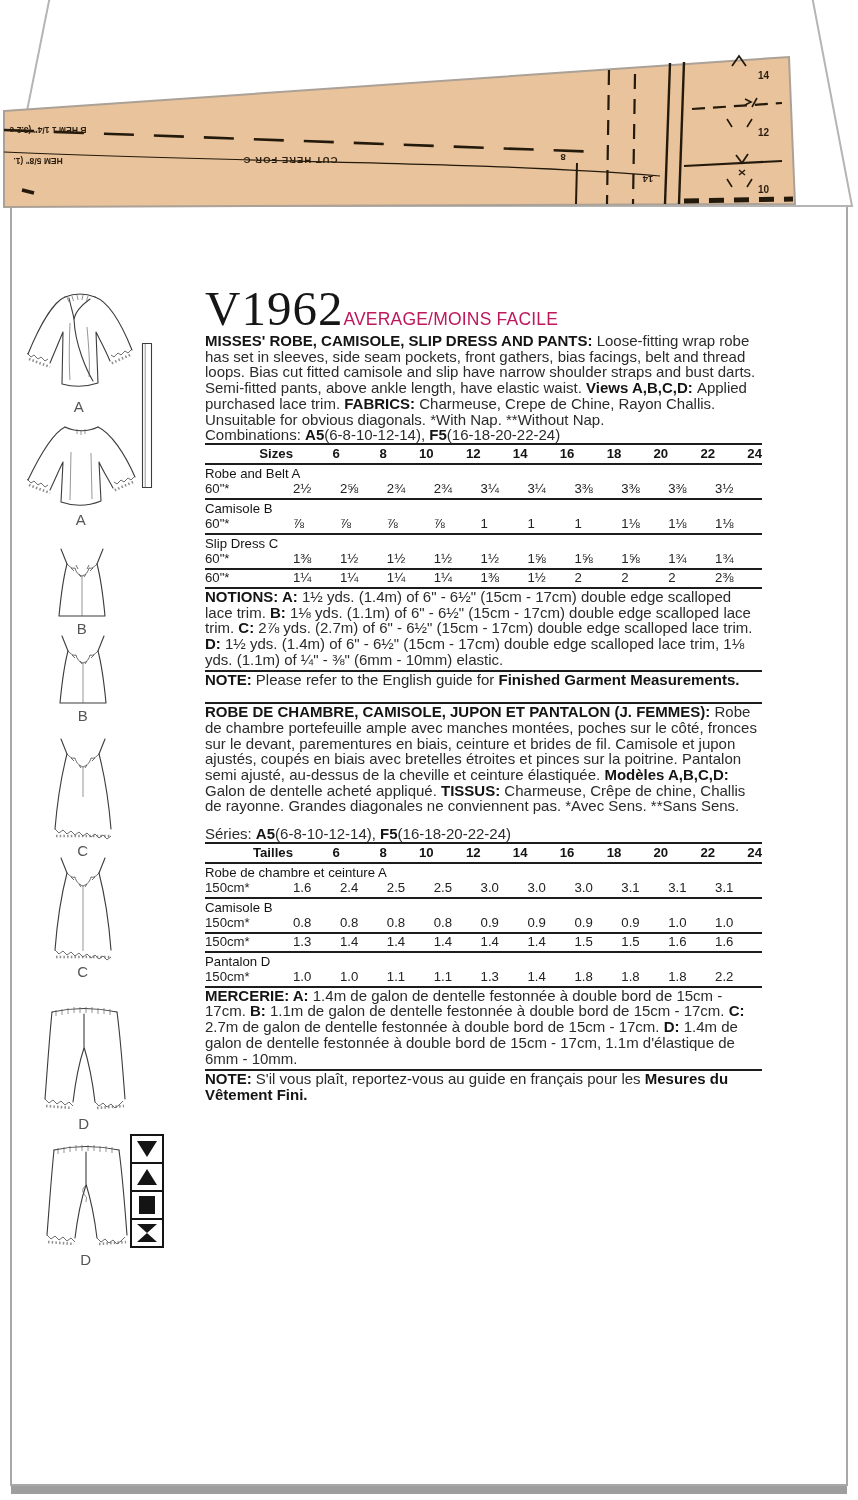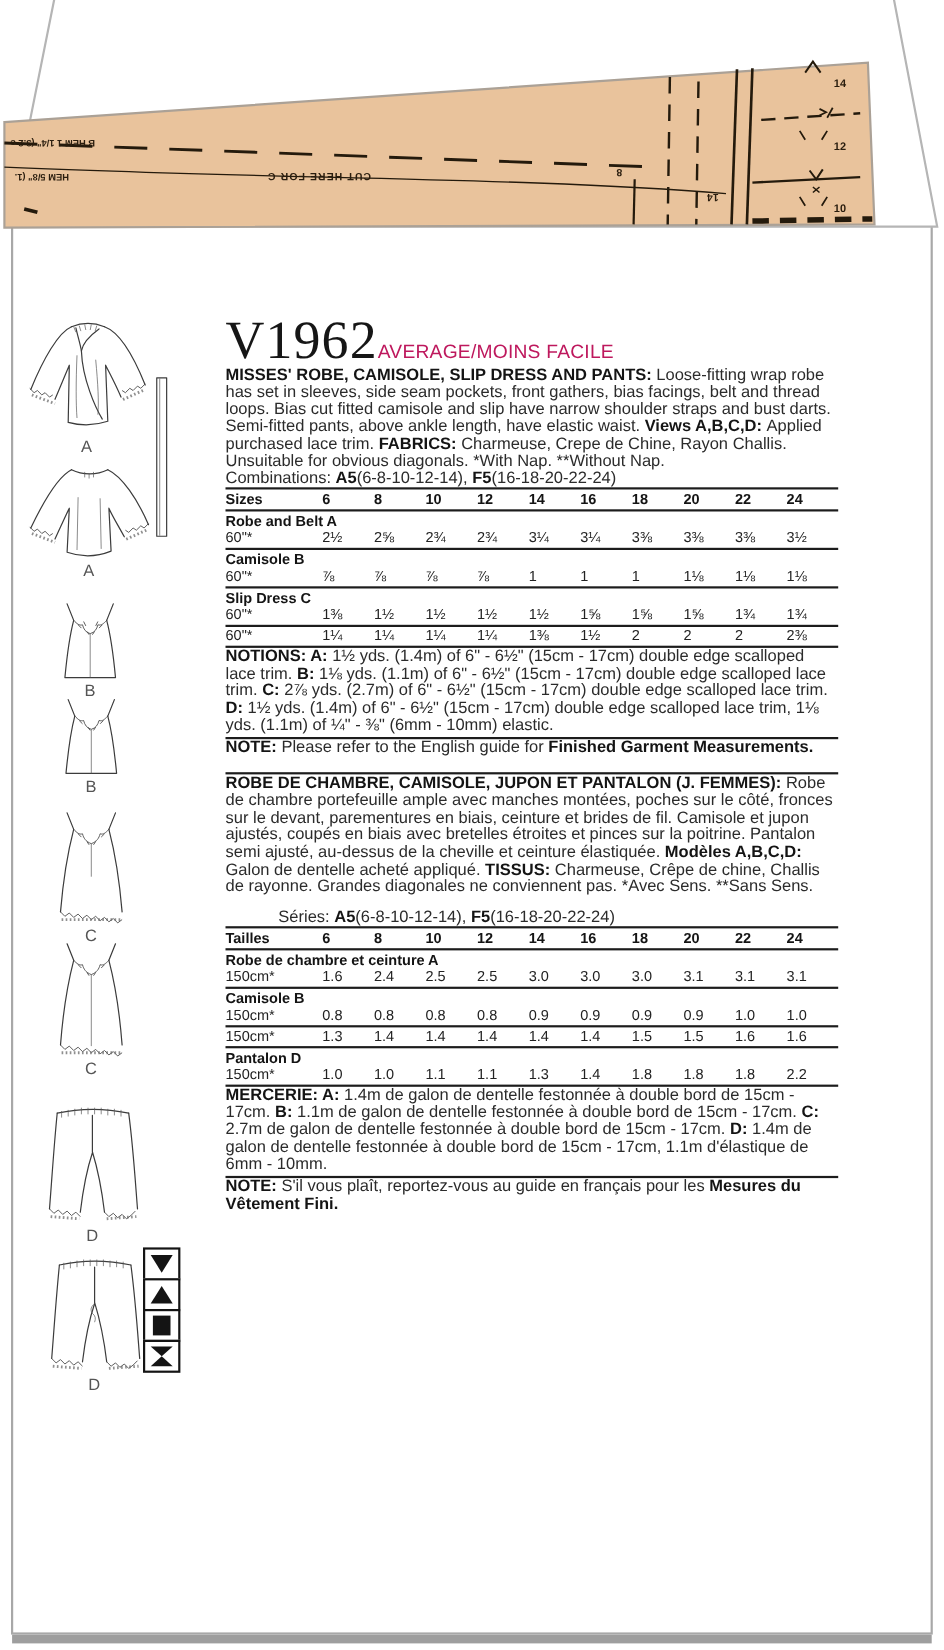--- a/index.html
+++ b/index.html
@@ -28,22 +28,22 @@
   .titlerow{display:flex;justify-content:flex-start;align-items:baseline;}
   .pnum{font-family:"Liberation Serif",serif;font-size:49px;font-weight:400;color:#161616;
         letter-spacing:1px;line-height:1;}
   .difficulty{font-size:17.5px;color:#be185d;letter-spacing:.2px;}
   p.desc{margin:0;font-size:15px;line-height:15.7px;color:#2b2b2b;}
   .b{font-weight:bold;color:#141414;}
   .mt14{margin-top:14px;} .mt6{margin-top:6px;}
   .combos{margin:10px 0 3px 0;font-size:13.2px;}
   .sztable{border-top:2px solid #1c1c1c;}
   .trow{display:grid;grid-template-columns:88px repeat(10,1fr);font-size:13.2px;}
-  .thead{font-weight:bold;border-bottom:2px solid #1c1c1c;padding:1px 0 2px 0;color:#141414;}
-  .tname{font-weight:bold;font-size:13.2px;padding-top:1px;color:#141414;}
+  .thead{font-weight:bold;border-bottom:2px solid #1c1c1c;padding:1px 0 2px 0;color:#141414;text-align:right;}
+  .tname{font-weight:normal;font-size:13.2px;padding-top:1px;color:#141414;}
   .tvals{padding:0 0 2px 0;border-bottom:2px solid #1c1c1c;}
   .tlabel{white-space:nowrap;}
   .cell{white-space:nowrap;}
   .rule{border-top:2px solid #1c1c1c;margin:3px 0 0 0;}
   .noterow{margin-top:2px;}
 </style>
 </head>
 <body>
 
 <div class="canvas">
@@ -300,21 +300,21 @@
         </div>
     </div>
 
     <p class="desc noterow"><span class="b">NOTIONS: A: </span><span>1½ yds. (1.4m) of 6" - 6½" (15cm - 17cm) double edge scalloped lace trim. </span><span class="b">B: </span><span>1⅛ yds. (1.1m) of 6" - 6½" (15cm - 17cm) double edge scalloped lace trim. </span><span class="b">C: </span><span>2⅞ yds. (2.7m) of 6" - 6½" (15cm - 17cm) double edge scalloped lace trim. </span><span class="b">D: </span><span>1½ yds. (1.4m) of 6" - 6½" (15cm - 17cm) double edge scalloped lace trim, 1⅛ yds. (1.1m) of ¼" - ⅜" (6mm - 10mm) elastic.</span></p>
     <div class="rule"></div>
     <p class="desc noterow"><span class="b">NOTE: </span><span>Please refer to the English guide for </span><span class="b">Finished Garment Measurements.</span></p>
 
     <div class="rule" style="margin-top:14px;"></div>
     <p class="desc mt6"><span class="b">ROBE DE CHAMBRE, CAMISOLE, JUPON ET PANTALON (J. FEMMES): </span><span>Robe de chambre portefeuille ample avec manches montées, poches sur le côté, fronces sur le devant, parementures en biais, ceinture et brides de fil. Camisole et jupon ajustés, coupés en biais avec bretelles étroites et pinces sur la poitrine. Pantalon semi ajusté, au-dessus de la cheville et ceinture élastiquée. </span><span class="b">Modèles A,B,C,D: </span><span>Galon de dentelle acheté appliqué. </span><span class="b">TISSUS: </span><span>Charmeuse, Crêpe de chine, Challis de rayonne. Grandes diagonales ne conviennent pas. *Avec Sens. **Sans Sens.</span></p>
 
-    <p class="desc combos" style="margin-top:12px;margin-left:48px;"><span>Séries: </span><span class="b">A5</span><span>(6-8-10-12-14), </span><span class="b">F5</span><span>(16-18-20-22-24)</span></p>
+    <p class="desc combos" style="margin-top:12px;"><span>Séries: </span><span class="b">A5</span><span>(6-8-10-12-14), </span><span class="b">F5</span><span>(16-18-20-22-24)</span></p>
 
     <div class="sztable">
       <div class="trow thead">
         <span class="tlabel">Tailles</span>
       <span class="cell">6</span>
           <span class="cell">8</span>
           <span class="cell">10</span>
           <span class="cell">12</span>
           <span class="cell">14</span>
           <span class="cell">16</span>

